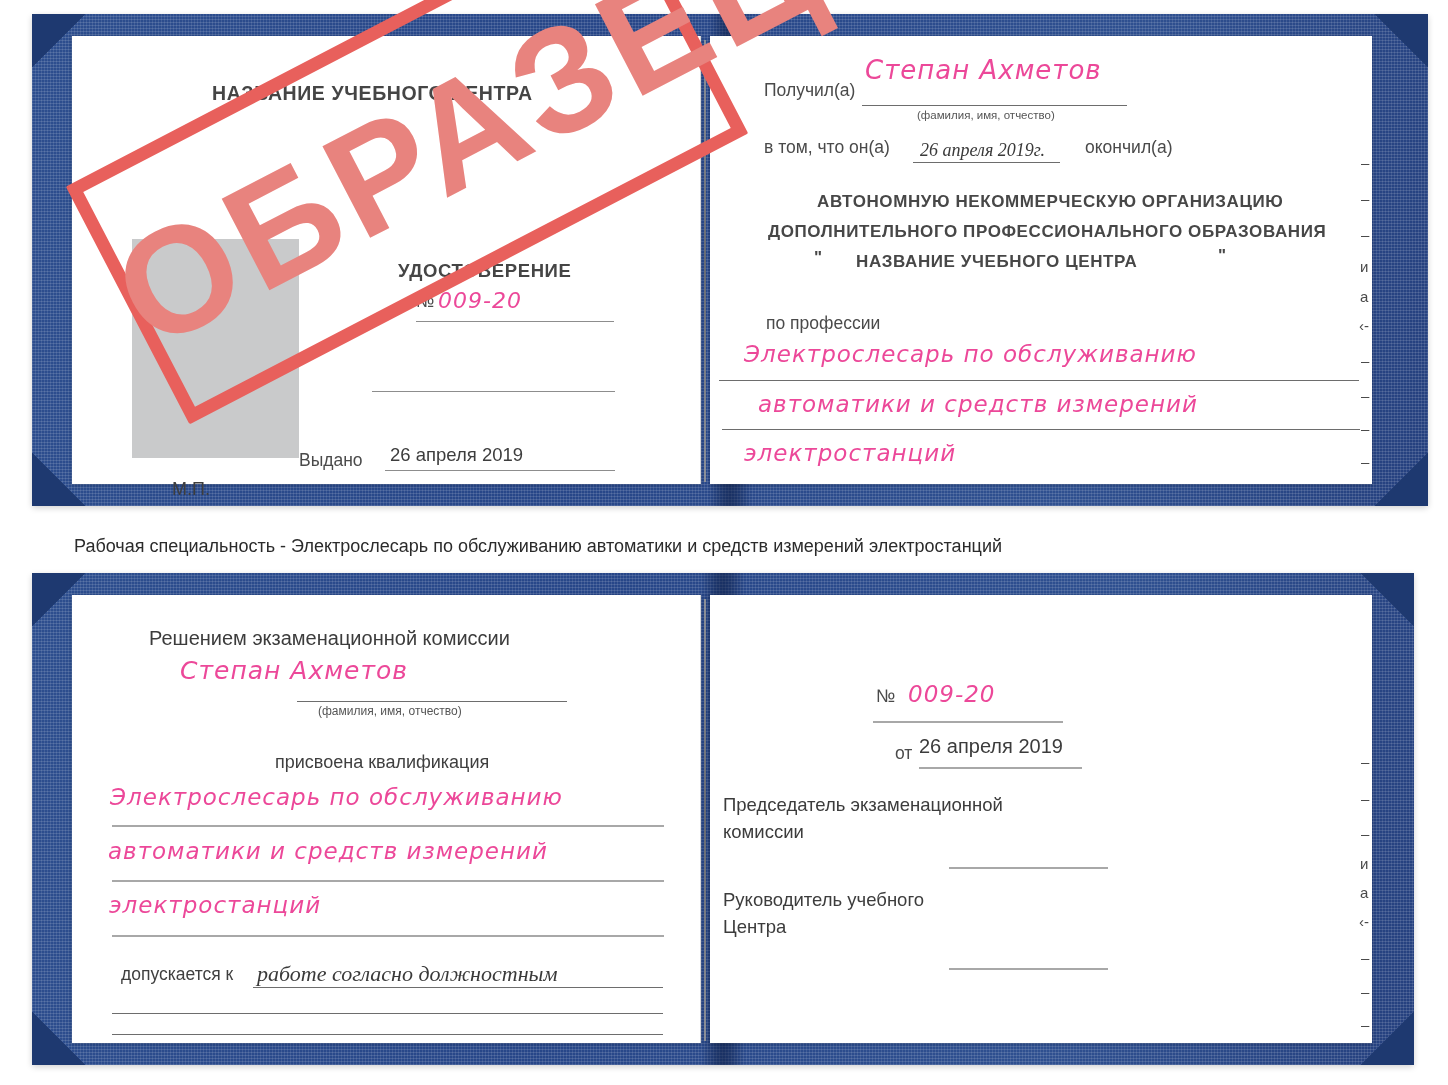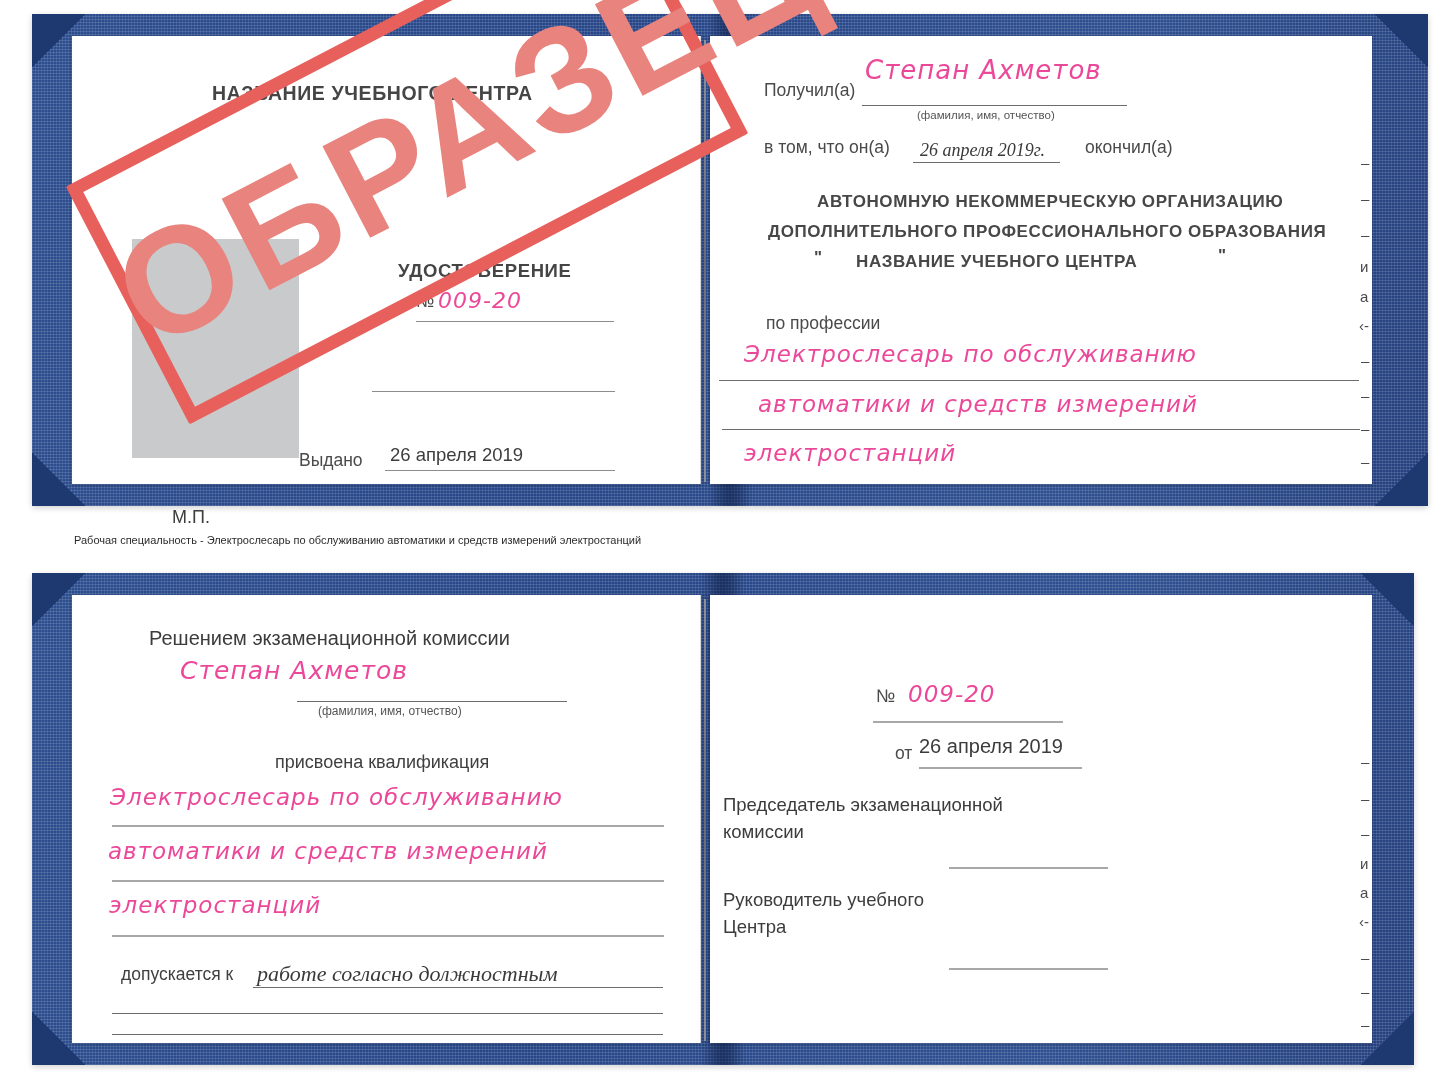--- a/index.html
+++ b/index.html
@@ -89,21 +89,21 @@
     font-weight:700;
     font-size:150px;
     letter-spacing:6px;
     color:#e8837e;
     line-height:1;
   }
 
   
   .caption{
     position:absolute;
-    font-size:11px;line-height:1.45;color:#2b2b2b;
+    font-size:18px;line-height:1.45;color:#2b2b2b;
     width:1060px;
   }
 </style>
 </head>
 <body>
 
 <div class="booklet" style="left:32px; top:14px; width:1396px; height:492px;">
 
   <div class="cover"></div>
   <div class="cover-spine"></div>
@@ -123,21 +123,21 @@
     <div class="t" style="left:344px; top:256px; font-size:17px; color:#4a4a4a;">№</div>
     <div class="t hand" style="left:366px; top:252px; font-size:22px;">009-20</div>
     <div class="rule" style="left:344px; top:285px; width:198px;"></div>
 
     <div class="rule" style="left:300px; top:355px; width:243px;"></div>
 
     <div class="t" style="left:227px; top:414px; font-size:17.5px; color:#4a4a4a;">Выдано</div>
     <div class="t" style="left:318px; top:408px; font-size:18.5px; color:#3d3d3d;">26 апреля 2019</div>
     <div class="rule" style="left:313px; top:434px; width:230px;"></div>
 
-    <div class="t" style="left:100px; top:443px; font-size:18px; color:#3d3d3d;margin-top:28px;">М.П.</div>
+    <div class="t" style="left:100px; top:443px; font-size:18px; color:#3d3d3d;">М.П.</div>
   </div>
 
   <div class="gutter" style="left:672px; top:26px; height:442px;"></div>
 
   <div class="leaf" style="left:678px; top:22px; width:662px; height:448px;">
 
     <div class="t" style="left:54px; top:44px; font-size:17.5px; color:#4a4a4a;">Получил(а)</div>
     <div class="t hand" style="left:155px; top:20px; font-size:26px;">Степан Ахметов</div>
     <div class="rule dark" style="left:152px; top:69px; width:265px;"></div>
     <div class="t" style="left:207px; top:73px; font-size:11.5px; color:#555;">(фамилия, имя, отчество)</div>

